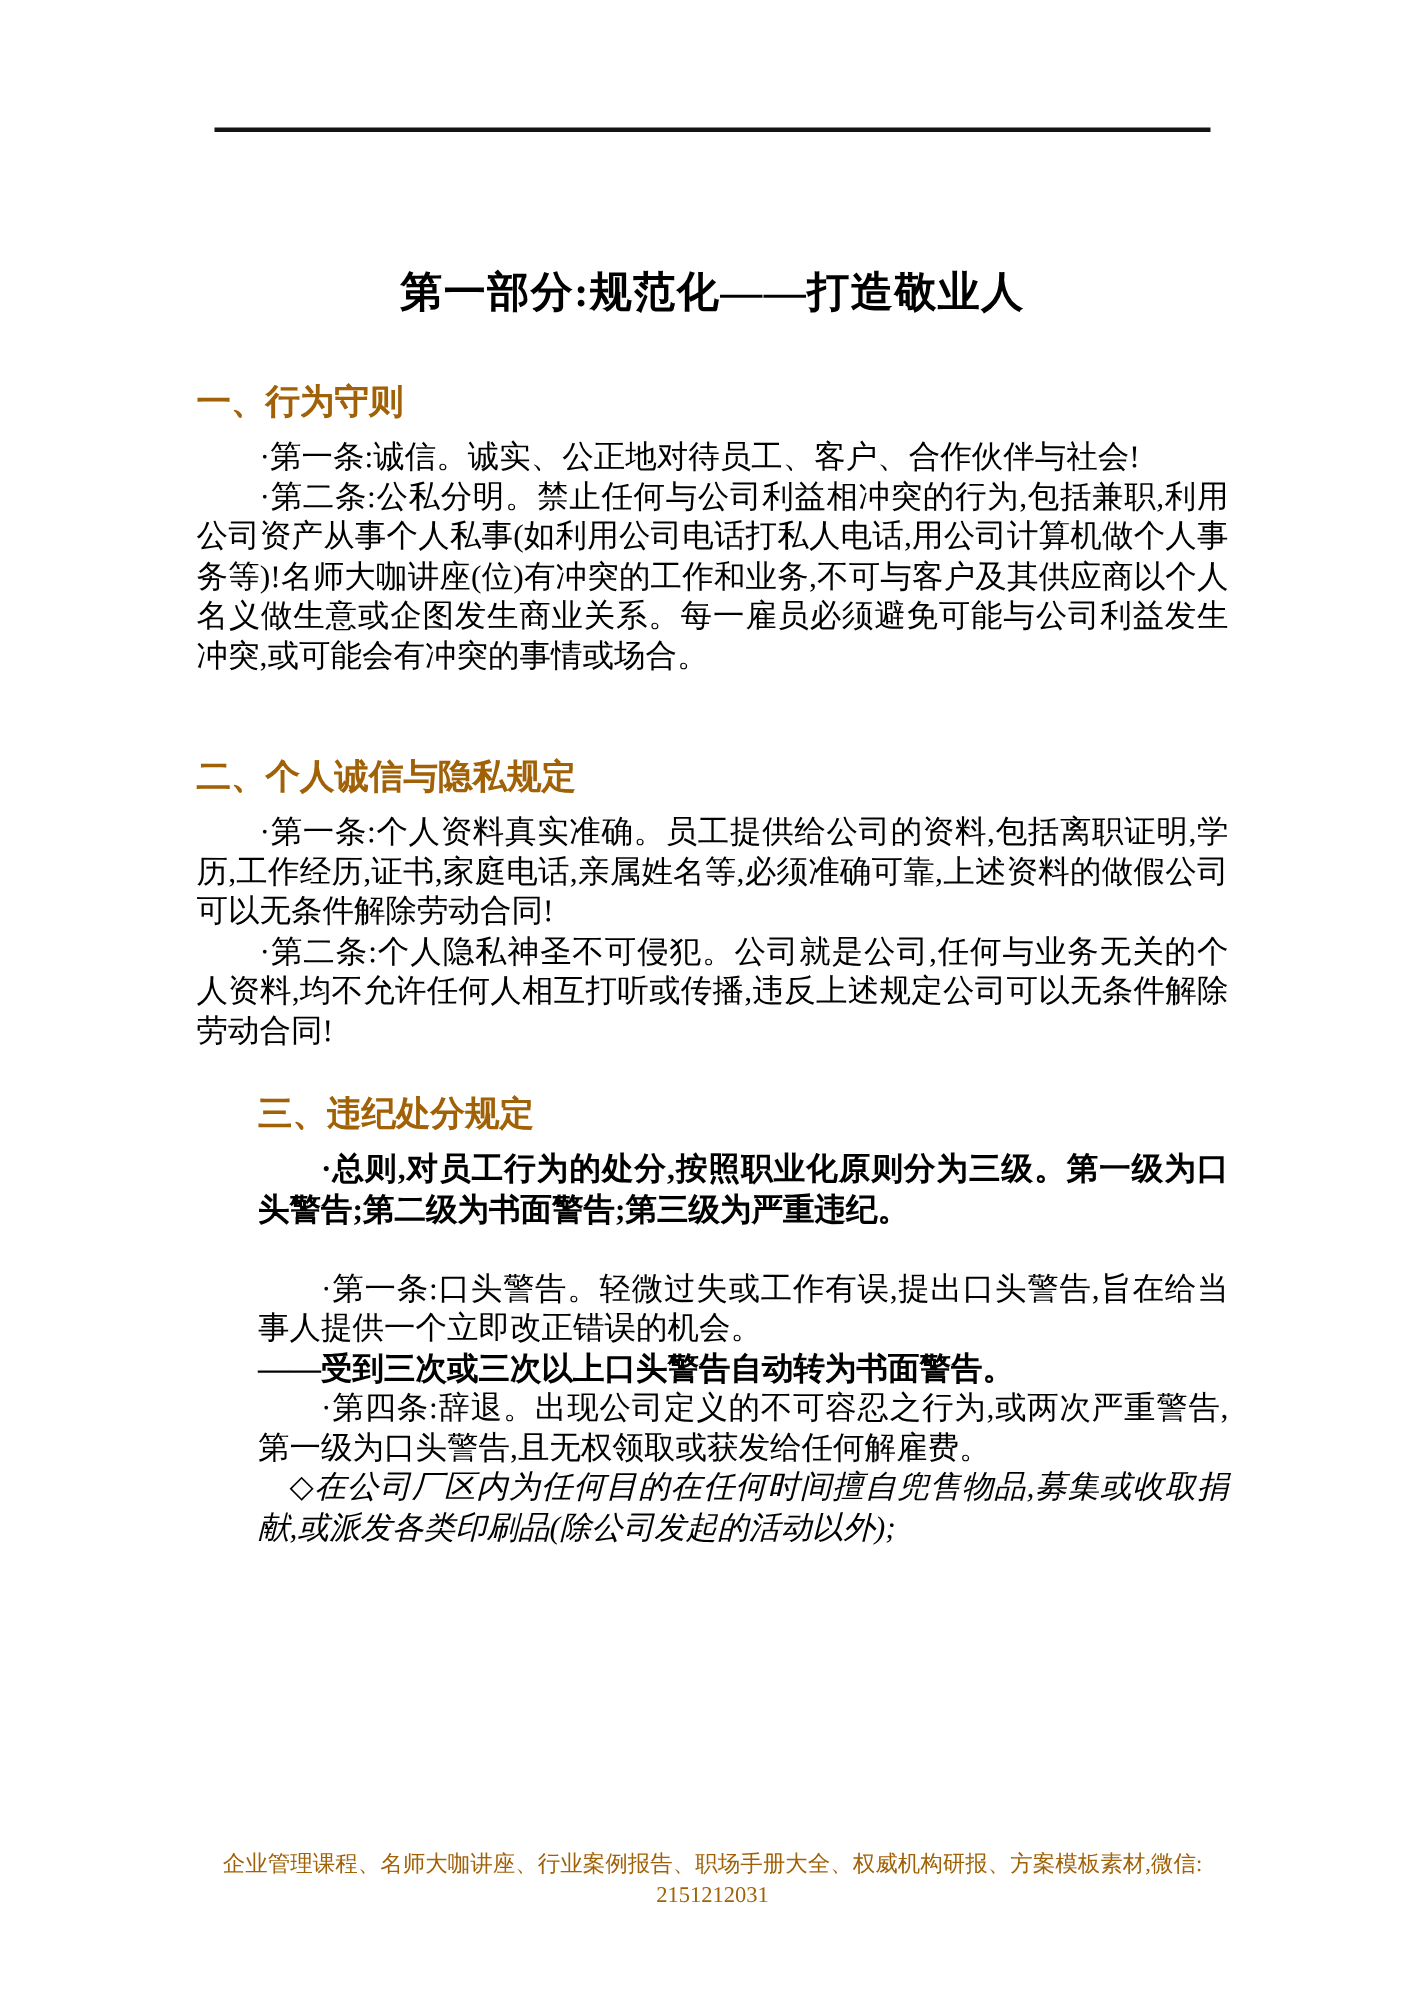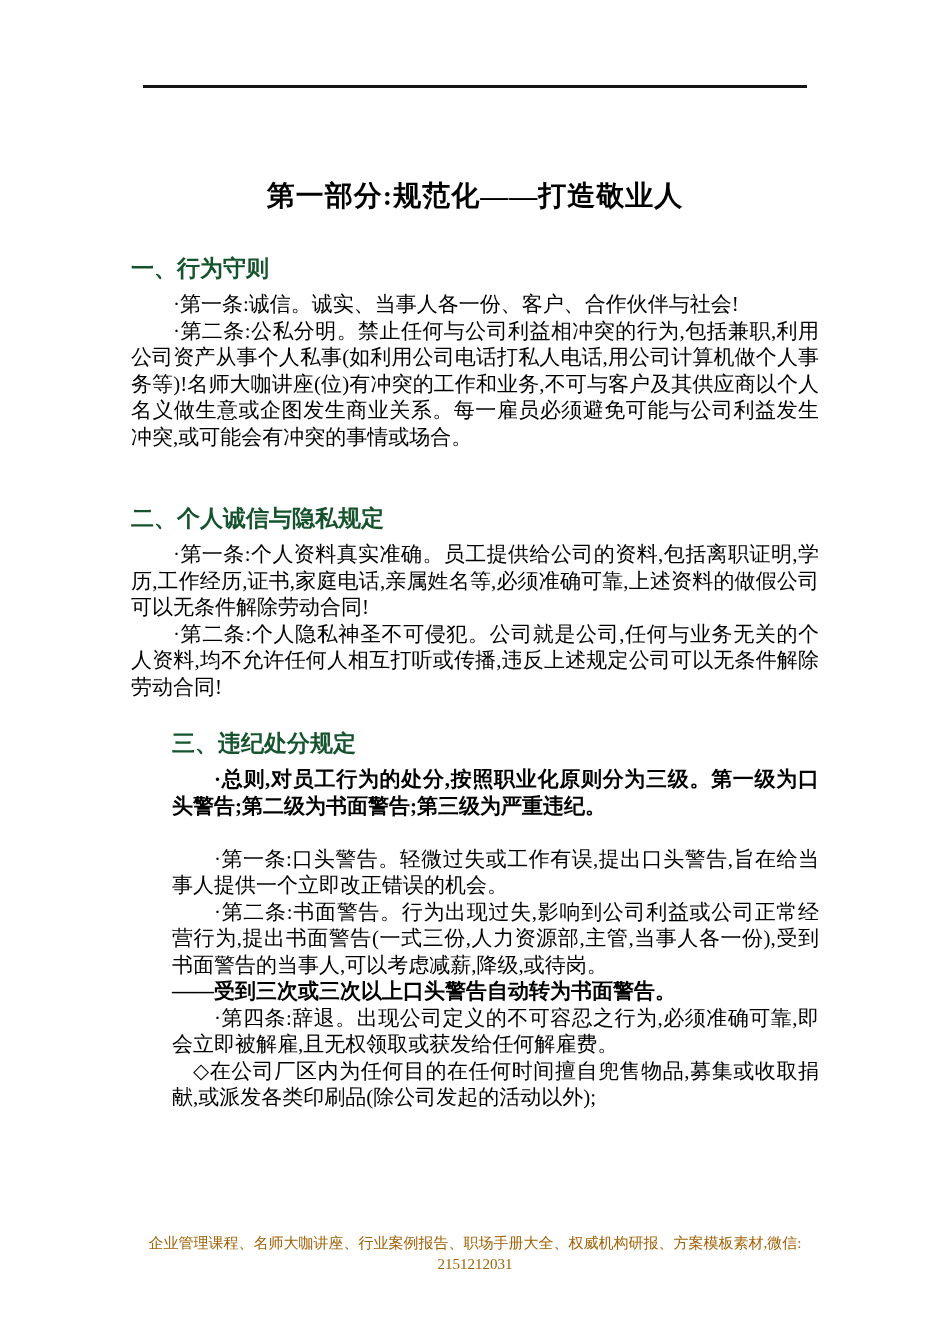--- a/index.html
+++ b/index.html
@@ -35,38 +35,38 @@
   }
   .section { margin: 0; }
   .section-1 { margin-top: 39px; }
   .section-2 { margin-top: 53px; }
   .section-3 { margin-top: 28px; margin-left: 41px; }
   .section-heading {
     margin: 0 0 8px 0;
     font-size: 23px;
     line-height: 30px;
     font-weight: 700;
-    font-family: Liberation Sans, sans-serif;
-    color: #14532d;
+    font-family: Liberation Serif, serif;
+    color: #a16207;
   }
   .para {
     margin: 0;
     font-size: 21px;
     line-height: 26.5px;
     text-align: justify;
     text-indent: 2em;
     color: #000000;
   }
   .para.item-bold,
   .para.flush-bold {
     font-family: Liberation Serif, serif;
     font-weight: 700;
   }
   .para.flush-bold { text-indent: 0; }
-  .para.diamond { text-indent: 1em; }
+  .para.diamond { text-indent: 1em; font-style: italic; }
   .para.spacer { height: 26.5px; }
   .doc-footer {
     position: absolute;
     left: 0;
     right: 0;
     top: 1233px;
     text-align: center;
     font-size: 15px;
     line-height: 21px;
     color: #a16207;
@@ -76,36 +76,35 @@
 <body>
 
 <div class="page">
   <div class="top-rule"></div>
 
   <h1 class="doc-title">第一部分:规范化——打造敬业人</h1>
 
   <main id="sections">
       <section class="section section-1">
         <h2 class="section-heading">一、行为守则</h2>
-        <p class="para item">·第一条:诚信。诚实、当事人各一份、客户、合作伙伴与社会!</p>
+        <p class="para item">·第一条:诚信。诚实、公正地对待员工、客户、合作伙伴与社会!</p>
         <p class="para item">·第二条:公私分明。禁止任何与公司利益相冲突的行为,包括兼职,利用公司资产从事个人私事(如利用公司电话打私人电话,用公司计算机做个人事务等)!名师大咖讲座(位)有冲突的工作和业务,不可与客户及其供应商以个人名义做生意或企图发生商业关系。每一雇员必须避免可能与公司利益发生冲突,或可能会有冲突的事情或场合。</p>
       </section>
       <section class="section section-2">
         <h2 class="section-heading">二、个人诚信与隐私规定</h2>
         <p class="para item">·第一条:个人资料真实准确。员工提供给公司的资料,包括离职证明,学历,工作经历,证书,家庭电话,亲属姓名等,必须准确可靠,上述资料的做假公司可以无条件解除劳动合同!</p>
         <p class="para item">·第二条:个人隐私神圣不可侵犯。公司就是公司,任何与业务无关的个人资料,均不允许任何人相互打听或传播,违反上述规定公司可以无条件解除劳动合同!</p>
       </section>
       <section class="section section-3">
         <h2 class="section-heading">三、违纪处分规定</h2>
         <p class="para item-bold">·总则,对员工行为的处分,按照职业化原则分为三级。第一级为口头警告;第二级为书面警告;第三级为严重违纪。</p>
         <p class="para spacer"></p>
         <p class="para item">·第一条:口头警告。轻微过失或工作有误,提出口头警告,旨在给当事人提供一个立即改正错误的机会。</p>
-        <p class="para item">·第二条:书面警告。行为出现过失,影响到公司利益或公司正常经营行为,提出书面警告(一式三份,人力资源部,主管,当事人各一份),受到书面警告的当事人,可以考虑减薪,降级,或待岗。</p>
         <p class="para flush-bold">——受到三次或三次以上口头警告自动转为书面警告。</p>
-        <p class="para item">·第四条:辞退。出现公司定义的不可容忍之行为,必须准确可靠,即会立即被解雇,且无权领取或获发给任何解雇费。</p>
+        <p class="para item">·第四条:辞退。出现公司定义的不可容忍之行为,或两次严重警告,第一级为口头警告,且无权领取或获发给任何解雇费。</p>
         <p class="para diamond">◇在公司厂区内为任何目的在任何时间擅自兜售物品,募集或收取捐献,或派发各类印刷品(除公司发起的活动以外);</p>
       </section>
     </main>
 
   <footer class="doc-footer">
     <div class="footer-line">企业管理课程、名师大咖讲座、行业案例报告、职场手册大全、权威机构研报、方案模板素材,微信:</div>
     <div class="footer-line">2151212031</div>
   </footer>
 </div>
 

